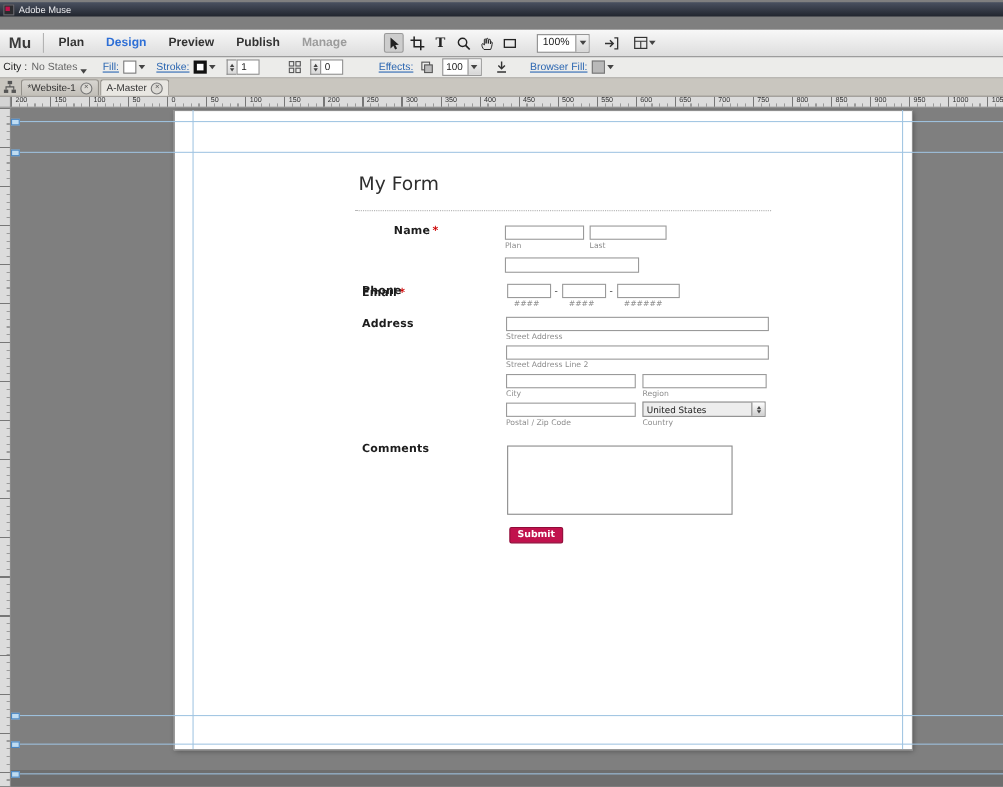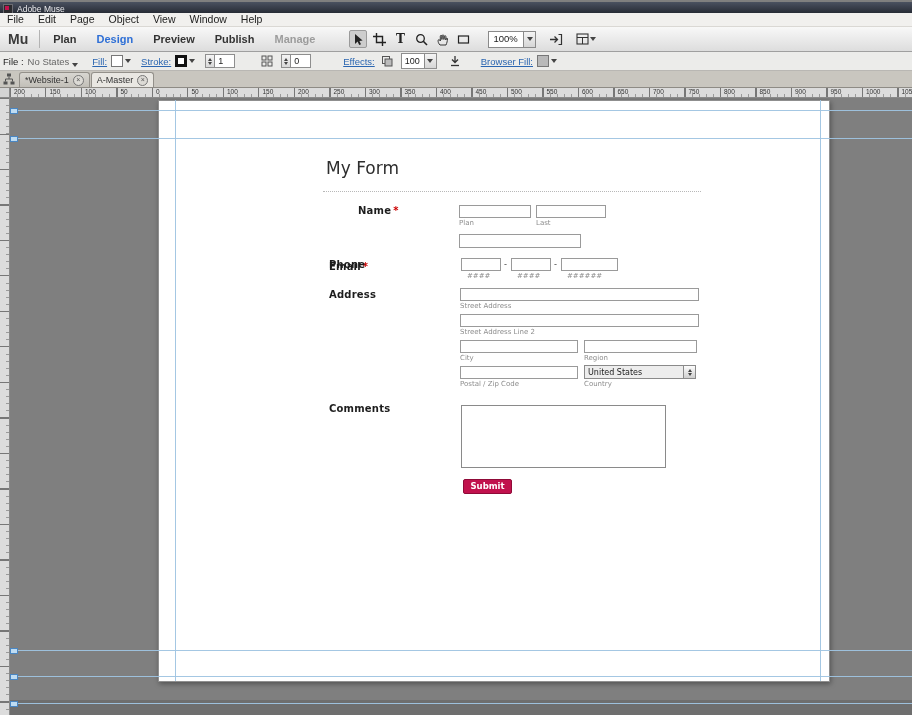--- a/index.html
+++ b/index.html
@@ -128,30 +128,20 @@
 </head>
 <body>
 
 <div class="app">
 
   <div class="titlebar">
     <span class="app-icon"></span>
     <span>Adobe Muse</span>
   </div>
 
-  <nav class="menubar">
-
-  <span class="menu-item">File</span>
-      <span class="menu-item">Edit</span>
-      <span class="menu-item">Page</span>
-      <span class="menu-item">Object</span>
-      <span class="menu-item">View</span>
-      <span class="menu-item">Window</span>
-      <span class="menu-item">Help</span>
-    </nav>
 
   <div class="toolbar">
     <span class="mu-logo">Mu</span>
     <span class="tsep"></span>
     <nav class="mode-nav">
 
     <span class="nav-item">Plan</span>
         <span class="nav-item active">Design</span>
         <span class="nav-item">Preview</span>
         <span class="nav-item">Publish</span>
@@ -218,21 +208,21 @@
             <rect x="1" y="1" width="11" height="10" fill="none" stroke="#333" stroke-width="1.1"></rect>
             <line x1="1" y1="4.5" x2="12" y2="4.5" stroke="#333"></line>
             <line x1="6.5" y1="4.5" x2="6.5" y2="11" stroke="#333"></line>
           </svg>
         </span>
       <i class="tri-dn"></i>
     </button>
   </div>
 
   <div class="controlbar">
-    <span class="cb-label">File :</span>
+    <span class="cb-label">City :</span>
     <span class="cb-muted">
       <span>No States</span>
       <i class="tri-dn"></i>
     </span>
     <span class="cb-link">Fill:</span>
     <span class="swatch-ctrl">
       <span class="swatch"></span>
       <i class="tri-dn"></i>
     </span>
     <span class="cb-link">Stroke:</span>

